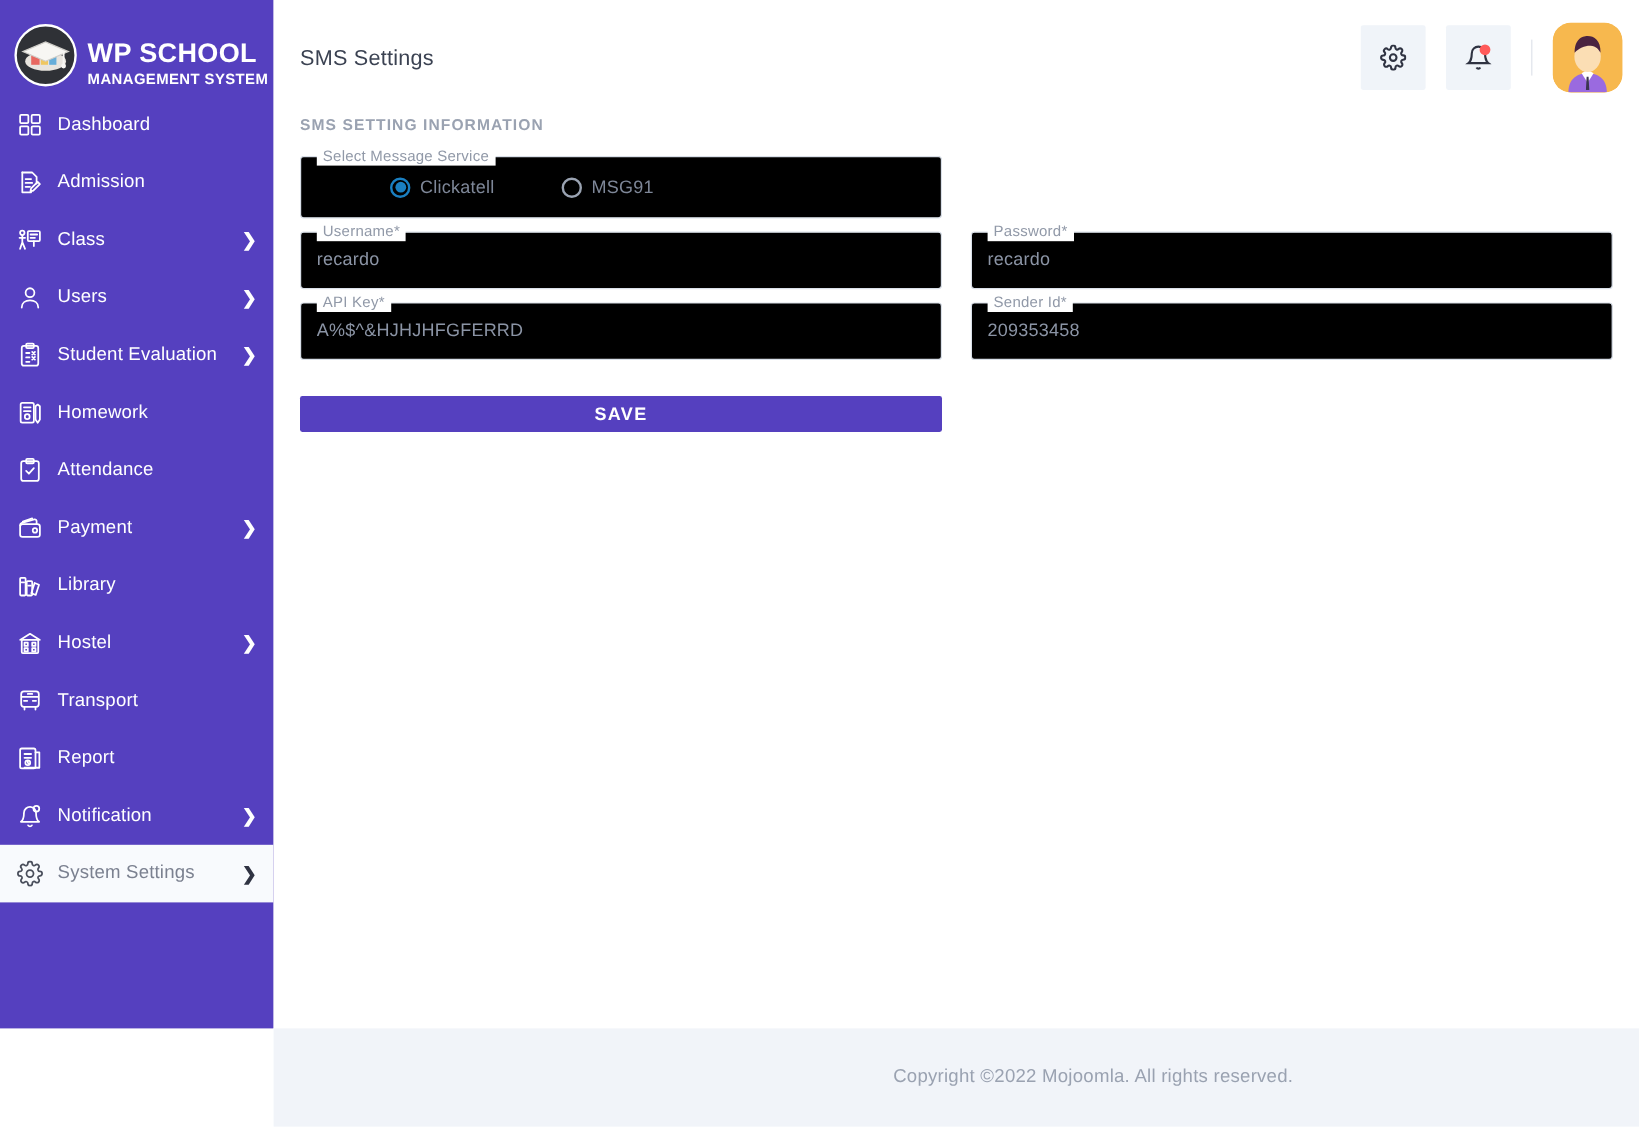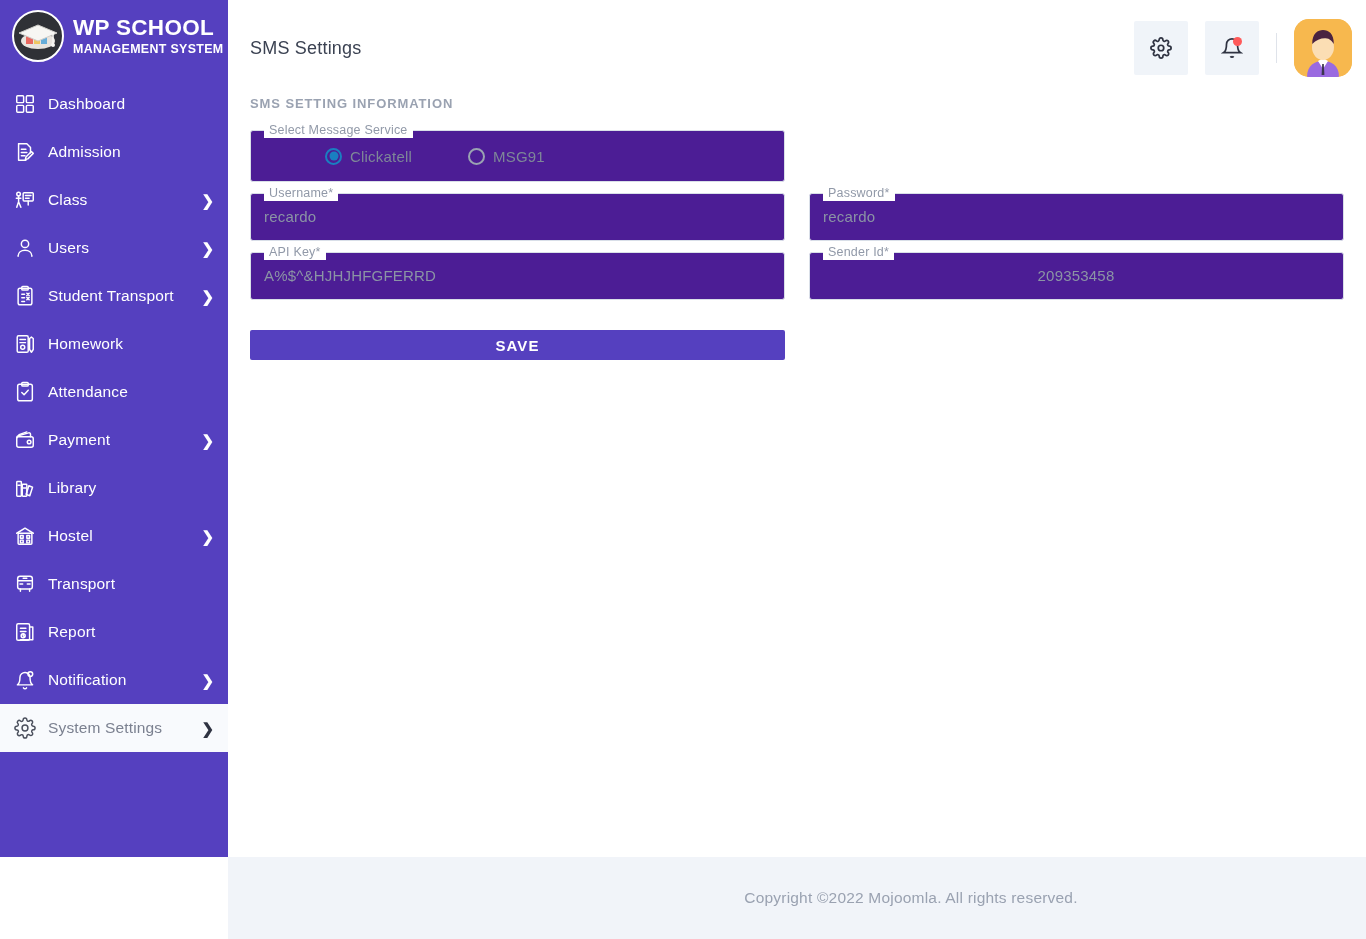--- a/index.html
+++ b/index.html
@@ -12,21 +12,21 @@
   #app { position: relative; width: 1366px; height: 939px; display: flex; }
 
   
   #sidebar {
     width: 228px; min-width: 228px; height: 857px;
     background: #5540bf;
     position: relative;
     overflow: hidden;
   }
   .logo-row {
-    display: flex; align-items: center;
+    display: flex; align-items: flex-end;
     height: 72px; padding-left: 12px; gap: 9px;
   }
   .logo-badge {
     width: 52px; height: 52px; border-radius: 50%;
     background: #2f3136;
     border: 2.5px solid #ffffff;
     position: relative; overflow: hidden;
     flex: 0 0 auto;
   }
   .logo-badge .cap {
@@ -107,21 +107,21 @@
   }
   .form-grid {
     display: grid;
     grid-template-columns: 535px 535px;
     column-gap: 24px;
     row-gap: 11px;
     align-items: start;
   }
   .field {
     position: relative;
-    background: #4c1d95;
+    background: #000000;
     border: 1px solid #d9dfe8;
     border-radius: 3px;
     height: 48px;
     padding: 14px 14px 0 13px;
   }
   .field.radio-field { height: 52px; padding-top: 0; display: flex; align-items: center; }
   .field-label {
     position: absolute; top: -8px; left: 13px;
     background: #ffffff; padding: 0 5px;
     font-size: 12.5px; color: #9199a8; letter-spacing: .2px;
@@ -240,21 +240,21 @@
         <div class="nav-item">
           <span class="ni-icon">
             <svg width="22" height="22" viewBox="0 0 24 24" fill="none" stroke="currentColor" stroke-width="1.6" stroke-linecap="round" stroke-linejoin="round">
               <rect x="4.5" y="3.5" width="15" height="18" rx="2"></rect>
               <rect x="8.5" y="1.5" width="7" height="4" rx="1"></rect>
               <path d="M8.5 10h3M8.5 14h3M8.5 18h3"></path>
               <path d="M14 9l2.5 2.5M16.5 9L14 11.5"></path>
               <path d="M14 13.5l2.5 2.5M16.5 13.5L14 16"></path>
             </svg>
           </span>
-          <span class="ni-label">Student Transport</span>
+          <span class="ni-label">Student Evaluation</span>
           <span class="ni-arrow">❯</span>
         </div>
         <div class="nav-item">
           <span class="ni-icon">
             <svg width="22" height="22" viewBox="0 0 24 24" fill="none" stroke="currentColor" stroke-width="1.6" stroke-linecap="round" stroke-linejoin="round">
               <rect x="3.5" y="3" width="12" height="18" rx="1.5"></rect>
               <path d="M6.5 7h6M6.5 10.5h6"></path>
               <circle cx="9.5" cy="15.5" r="2.2"></circle>
               <path d="M19 4.5l2 1.5v12l-2 3-2-3v-12z"></path>
             </svg>
@@ -420,21 +420,21 @@
         <div class="field" style="grid-column:2/3;">
           <span class="field-label">Password*</span>
           <div class="field-value">recardo</div>
         </div>
 
         <div class="field" style="grid-column:1/2;">
           <span class="field-label">API Key*</span>
           <div class="field-value">A%$^&amp;HJHJHFGFERRD</div>
         </div>
 
-        <div class="field" style="grid-column:2/3;text-align:center;">
+        <div class="field" style="grid-column:2/3;">
           <span class="field-label">Sender Id*</span>
           <div class="field-value">209353458</div>
         </div>
 
         <button class="save-btn">SAVE</button>
       </div>
     </section>
 
     <footer id="footer">
       <span>Copyright ©2022 Mojoomla. All rights reserved.</span>

